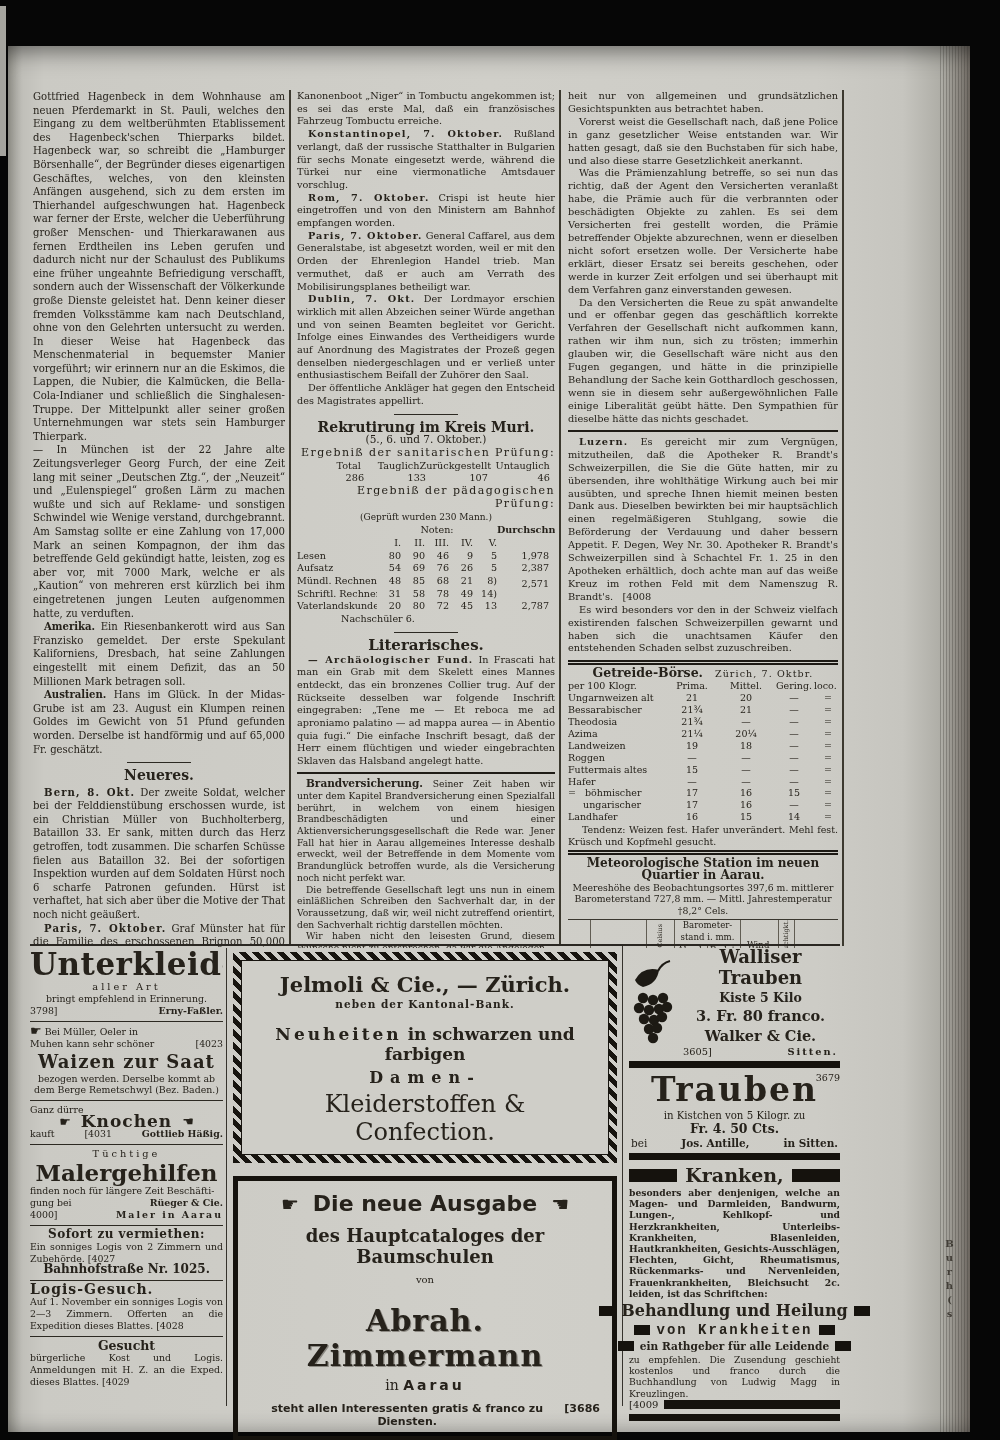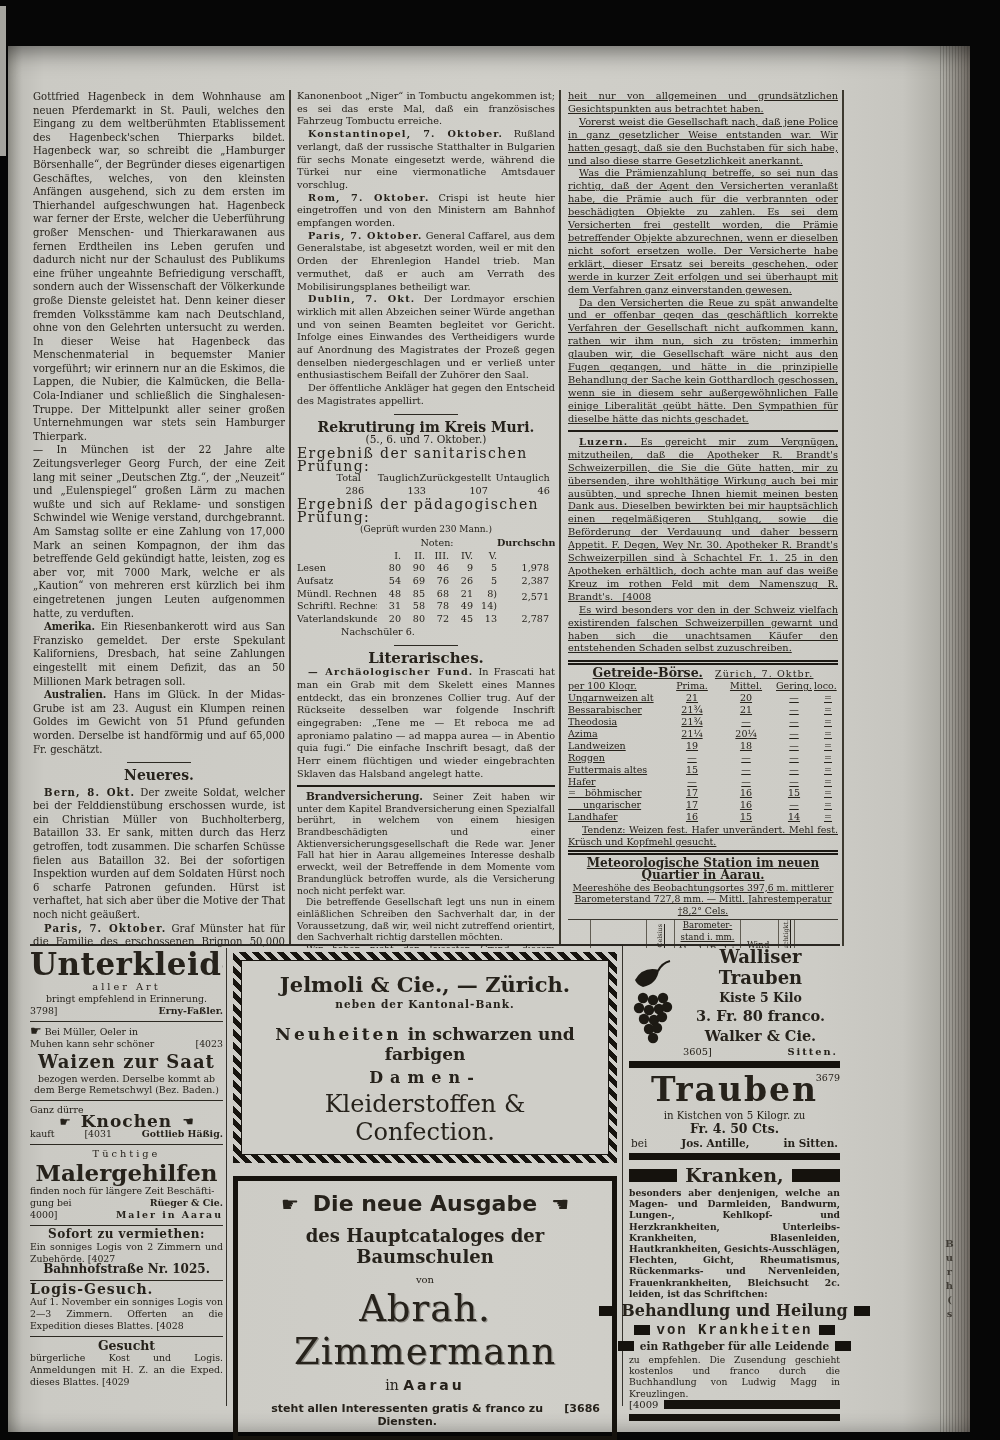--- a/index.html
+++ b/index.html
@@ -14,34 +14,34 @@
   .sliver{position:absolute;left:0;top:6px;width:6px;height:150px;background:#a5a49e;}
   .edgetext{position:absolute;left:944px;top:1238px;writing-mode:vertical-rl;text-orientation:upright;
             font-size:10px;font-weight:bold;letter-spacing:3px;color:#332f28;opacity:.85;filter:blur(.3px);}
 
   
   .vrule{position:absolute;top:90px;height:856px;width:1.5px;background:#3c392f;}
   .vr1{left:289px}.vr2{left:559px}.vr3{left:842px}
   .col{position:absolute;top:90px;height:858px;overflow:hidden;text-align:justify;}
   .col1{left:33px;width:252px;font-size:10.1px;line-height:13.6px;}
   .col2{left:297px;width:258px;font-size:9.7px;line-height:12.7px;}
-  .col3{left:568px;width:270px;font-size:9.8px;line-height:12.9px;text-decoration:underline;}
+  .col3{left:568px;width:270px;font-size:9.8px;line-height:12.9px;}
   .para{text-indent:11px;}
   .noind{text-indent:0;}
   .lead{font-weight:bold;}
   .sp{letter-spacing:1.1px;}
   .shortrule{width:64px;height:0;border-top:1.4px solid #2c2922;margin:6px auto;}
   .secrule{height:2.4px;background:#1f1c16;margin:4px 0;}
   .h-center{text-align:center;font-weight:bold;text-indent:0;}
   .h-neueres{font-size:14px;margin:2px 0 3px;}
   .h-rekrut{font-size:14px;margin:3px 0 0;}
   .h-sub{text-align:center;font-size:10.5px;text-indent:0;margin-bottom:1px;}
   .h-lit{font-size:15px;margin:2px 0 2px;}
 
-  .sanihead{text-align:left;letter-spacing:1.4px;font-size:14px;text-indent:0;}
+  .sanihead{text-align:right;letter-spacing:1.4px;font-size:11px;text-indent:0;}
   .stable{width:96%;margin:0 auto;}
   .srow{display:flex;text-align:right;}
   .srow span{flex:1;}
 
   .noten{position:relative;font-size:9.6px;margin:1px 0 0;text-align:left;}
   .nrow,.nhead1,.nhead2{display:flex;}
   .nname{flex:0 0 80px;white-space:nowrap;overflow:hidden;}
   .ng{flex:0 0 24px;text-align:right;}
   .navg{flex:1;text-align:right;padding-right:6px;}
   .nh-label{flex:0 0 80px;}
@@ -120,21 +120,21 @@
   .jl3 .spaced{letter-spacing:3px;}
   .jl4{font-size:16px;font-weight:bold;letter-spacing:7px;margin-top:4px;}
   .jl5{font-size:24px;margin-top:3px;}
   .jl6{font-size:9.3px;line-height:11.5px;margin-top:6px;text-align:justify;text-indent:12px;}
 
   .zimmer{margin-top:13px;border:5px solid #15120d;padding:10px 12px 8px;text-align:center;}
   .zl1{font-size:22px;font-weight:bold;font-family:"DejaVu Sans",sans-serif;display:flex;justify-content:center;gap:14px;align-items:center;}
   .zl1 .hand{font-size:20px;}
   .zl2{font-size:18px;font-weight:bold;margin-top:9px;}
   .zl3{font-size:10px;margin-top:7px;}
-  .zname{font-size:37px;font-weight:normal;margin-top:2px;letter-spacing:1px;text-shadow:1.2px 1.2px 0 rgba(42,38,30,.4);}
+  .zname{font-size:30px;font-weight:bold;margin-top:18px;letter-spacing:1px;text-shadow:1.2px 1.2px 0 rgba(42,38,30,.4);}
   .zl4{font-size:14px;margin-top:4px;}
   .zl4 .town{font-family:"DejaVu Sans",sans-serif;font-weight:bold;letter-spacing:3px;}
   .zl5{display:flex;justify-content:space-between;font-family:"DejaVu Sans",sans-serif;font-weight:bold;font-size:11px;margin-top:9px;}
 
   .ads-right{position:absolute;left:629px;top:946px;width:211px;font-size:10px;}
   .walliser{display:flex;align-items:flex-start;}
   .grape-box{flex:0 0 52px;padding-top:14px;}
   .walliser-text{flex:1;text-align:center;}
   .wt1{font-size:18px;font-weight:bold;}
   .wt2{font-size:12.5px;font-weight:bold;margin-top:2px;}

